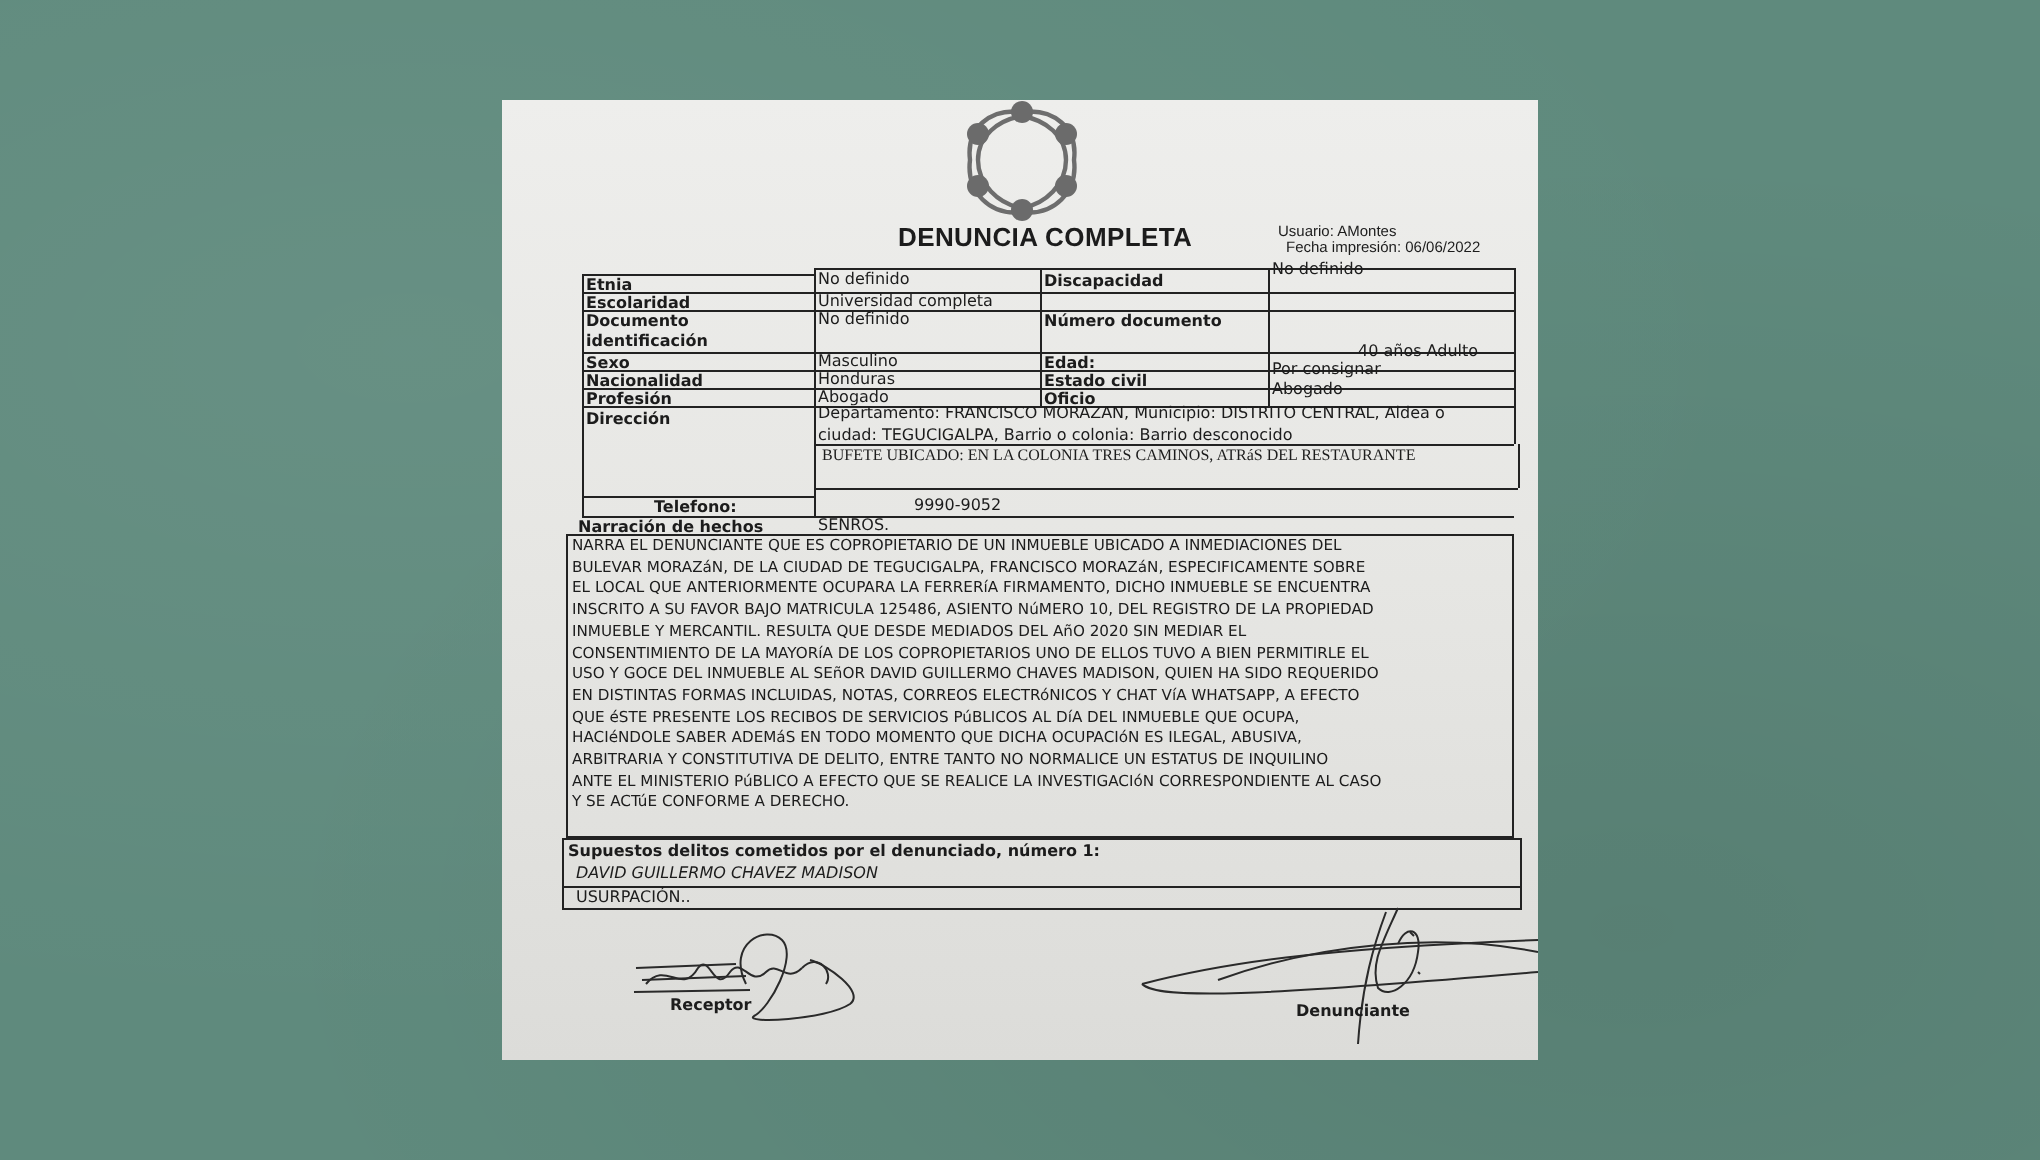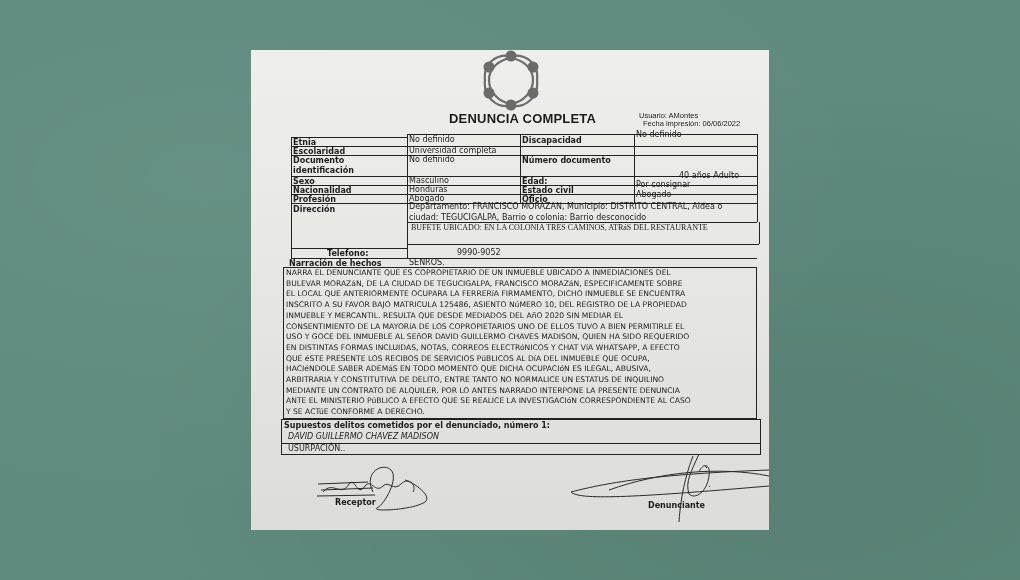--- a/index.html
+++ b/index.html
@@ -141,21 +141,20 @@
     <p>BULEVAR MORAZáN, DE LA CIUDAD DE TEGUCIGALPA, FRANCISCO MORAZáN, ESPECIFICAMENTE SOBRE</p>
     <p>EL LOCAL QUE ANTERIORMENTE OCUPARA LA FERRERíA FIRMAMENTO, DICHO INMUEBLE SE ENCUENTRA</p>
     <p>INSCRITO A SU FAVOR BAJO MATRICULA 125486, ASIENTO NúMERO 10, DEL REGISTRO DE LA PROPIEDAD</p>
     <p>INMUEBLE Y MERCANTIL. RESULTA QUE DESDE MEDIADOS DEL AñO 2020 SIN MEDIAR EL</p>
     <p>CONSENTIMIENTO DE LA MAYORíA DE LOS COPROPIETARIOS UNO DE ELLOS TUVO A BIEN PERMITIRLE EL</p>
     <p>USO Y GOCE DEL INMUEBLE AL SEñOR DAVID GUILLERMO CHAVES MADISON, QUIEN HA SIDO REQUERIDO</p>
     <p>EN DISTINTAS FORMAS INCLUIDAS, NOTAS, CORREOS ELECTRóNICOS Y CHAT VíA WHATSAPP, A EFECTO</p>
     <p>QUE éSTE PRESENTE LOS RECIBOS DE SERVICIOS PúBLICOS AL DíA DEL INMUEBLE QUE OCUPA,</p>
     <p>HACIéNDOLE SABER ADEMáS EN TODO MOMENTO QUE DICHA OCUPACIóN ES ILEGAL, ABUSIVA,</p>
     <p>ARBITRARIA Y CONSTITUTIVA DE DELITO, ENTRE TANTO NO NORMALICE UN ESTATUS DE INQUILINO</p>
-    <p>MEDIANTE UN CONTRATO DE ALQUILER. POR LO ANTES NARRADO INTERPONE LA PRESENTE DENUNCIA</p>
     <p>ANTE EL MINISTERIO PúBLICO A EFECTO QUE SE REALICE LA INVESTIGACIóN CORRESPONDIENTE AL CASO</p>
     <p>Y SE ACTúE CONFORME A DERECHO.</p>
   </div>
 
   <div class="delitos">
     <div class="t">Supuestos delitos cometidos por el denunciado, número 1:</div>
     <div class="n">DAVID GUILLERMO CHAVEZ MADISON</div>
     <div class="sep" style="top:23px;"></div>
     <div class="c">USURPACIÓN..</div>
   </div>

